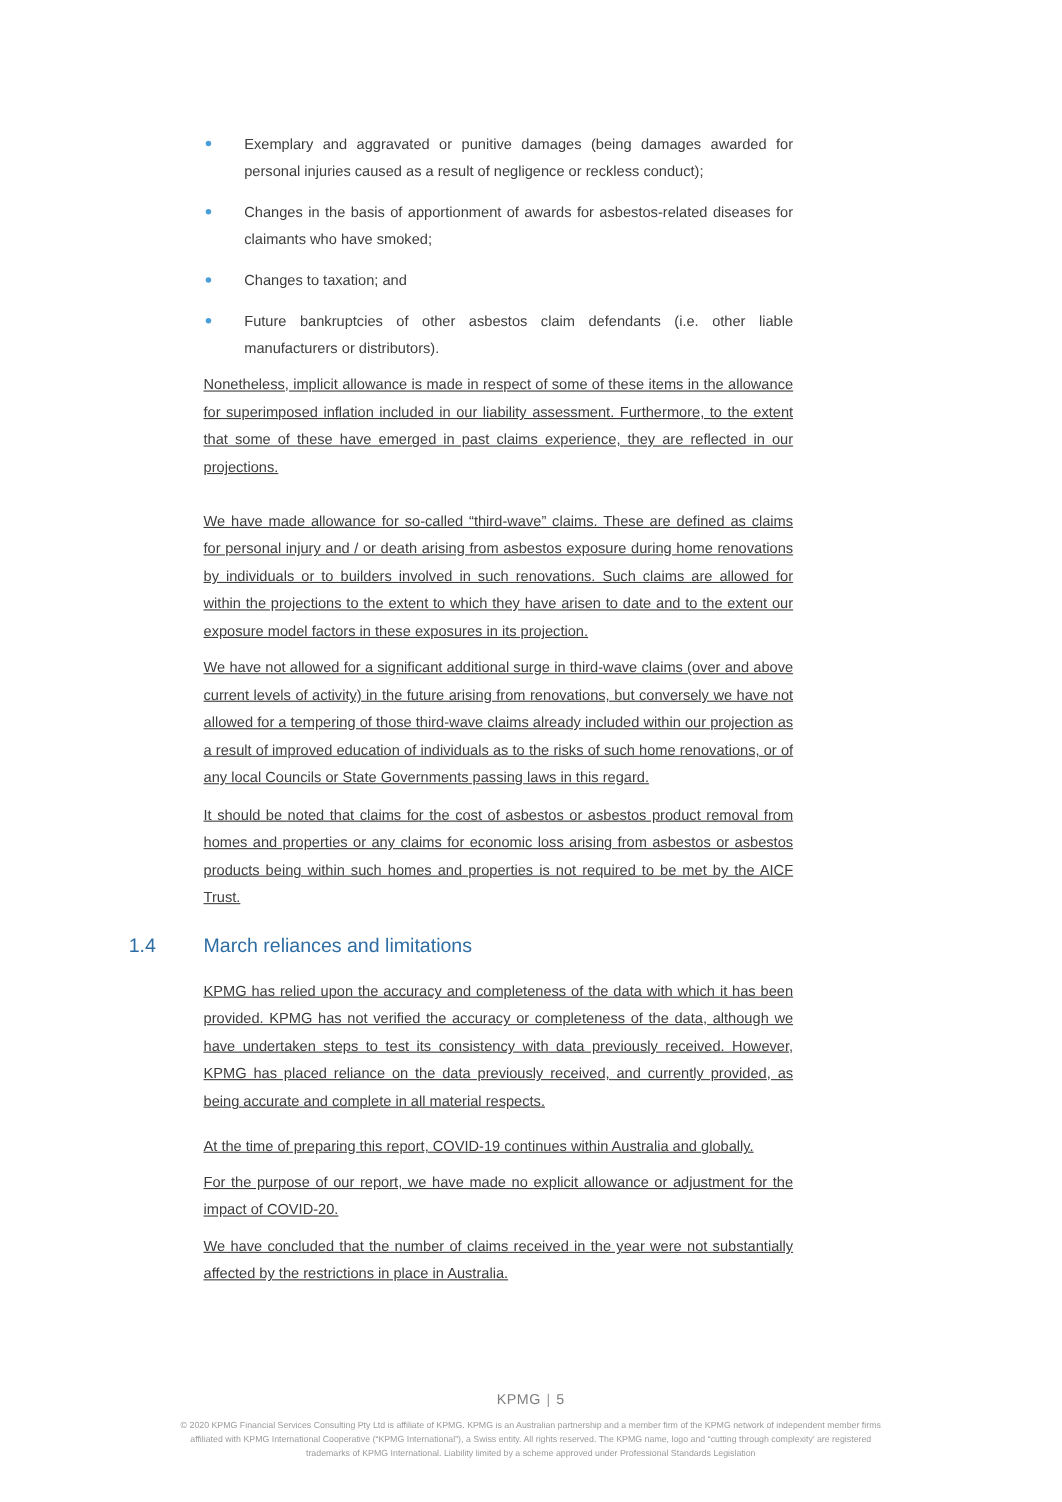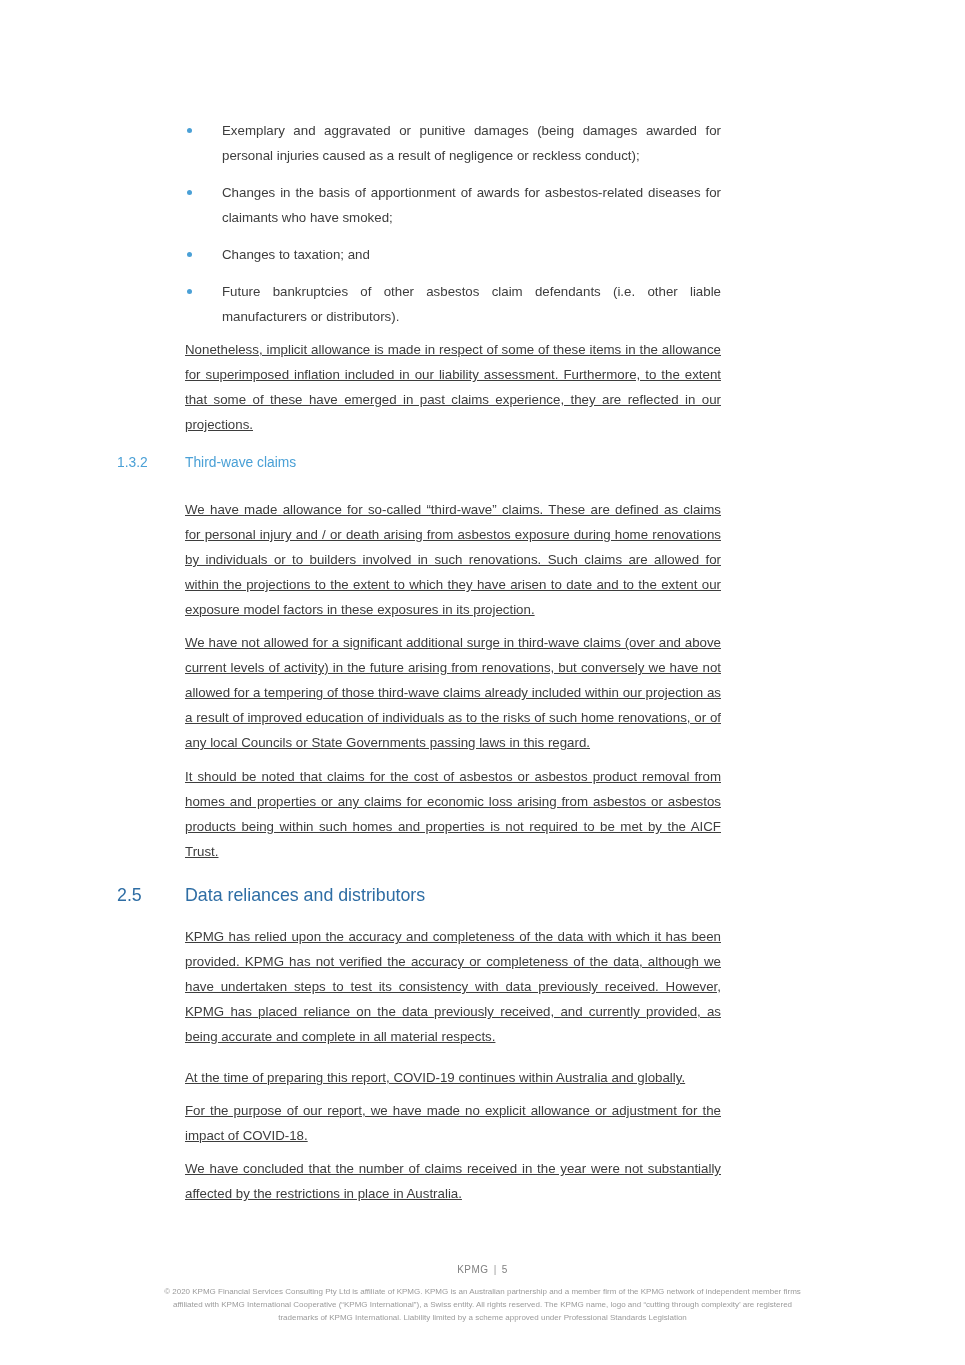--- a/index.html
+++ b/index.html
@@ -44,21 +44,21 @@
   .sub-heading .sec-num { flex: 0 0 68px; }
   .main-heading { margin-top: 18px; color: #2e6da4; font-size: 17.8px; line-height: 26px; }
   .main-heading .sec-num { flex: 0 0 68px; }
 
   
   .footer {
     position: absolute; left: 0; right: 0; top: 1264px;
     text-align: center;
   }
   .page-line {
-    font-size: 10px; color: #7f7f7f; letter-spacing: 0.5px;
+    font-size: 13px; color: #7f7f7f; letter-spacing: 0.5px;
   }
   .page-line .sep { margin: 0 5px; color: #9b9b9b; }
   .legal {
     margin-top: 10px;
     font-size: 8px; line-height: 13px; color: #9b9b9b;
   }
 </style>
 </head>
 <body>
 
@@ -78,36 +78,32 @@
       <span class="bullet-text">Changes to taxation; and</span>
     </div>
     <div class="bullet-row body-text">
       <span class="bullet-dot"></span>
       <span class="bullet-text">Future bankruptcies of other asbestos claim defendants (i.e. other liable manufacturers or distributors).</span>
     </div>
   </div>
 
   <p class="body-text para">Nonetheless, implicit allowance is made in respect of some of these items in the allowance for superimposed inflation included in our liability assessment. Furthermore, to the extent that some of these have emerged in past claims experience, they are reflected in our projections.</p>
 
-  <div class="heading-row sub-heading">
-    <span class="sec-num">1.3.2</span>
-    <span>Third-wave claims</span>
-  </div>
   <p class="body-text para para-first-of-sub">We have made allowance for so-called “third-wave” claims. These are defined as claims for personal injury and / or death arising from asbestos exposure during home renovations by individuals or to builders involved in such renovations. Such claims are allowed for within the projections to the extent to which they have arisen to date and to the extent our exposure model factors in these exposures in its projection.</p>
   <p class="body-text para">We have not allowed for a significant additional surge in third-wave claims (over and above current levels of activity) in the future arising from renovations, but conversely we have not allowed for a tempering of those third-wave claims already included within our projection as a result of improved education of individuals as to the risks of such home renovations, or of any local Councils or State Governments passing laws in this regard.</p>
   <p class="body-text para para-mid">It should be noted that claims for the cost of asbestos or asbestos product removal from homes and properties or any claims for economic loss arising from asbestos or asbestos products being within such homes and properties is not required to be met by the AICF Trust.</p>
 
   <div class="heading-row main-heading">
-    <span class="sec-num">2.5</span>
-    <span>Data reliances and distributors</span>
+    <span class="sec-num">1.4</span>
+    <span>March reliances and limitations</span>
   </div>
   <p class="body-text para para-after-head">KPMG has relied upon the accuracy and completeness of the data with which it has been provided. KPMG has not verified the accuracy or completeness of the data, although we have undertaken steps to test its consistency with data previously received. However, KPMG has placed reliance on the data previously received, and currently provided, as being accurate and complete in all material respects.</p>
 
   <p class="body-text para para-after-head">At the time of preparing this report, COVID-19 continues within Australia and globally.</p>
-  <p class="body-text para">For the purpose of our report, we have made no explicit allowance or adjustment for the impact of COVID-18.</p>
+  <p class="body-text para">For the purpose of our report, we have made no explicit allowance or adjustment for the impact of COVID-20.</p>
   <p class="body-text para">We have concluded that the number of claims received in the year were not substantially affected by the restrictions in place in Australia.</p>
 
 </div>
 
 <div class="footer">
   <div class="page-line">
     <span>KPMG</span><span class="sep">|</span><span>5</span>
   </div>
   <div class="legal">
     <div>© 2020 KPMG Financial Services Consulting Pty Ltd is affiliate of KPMG. KPMG is an Australian partnership and a member firm of the KPMG network of independent member firms</div>

